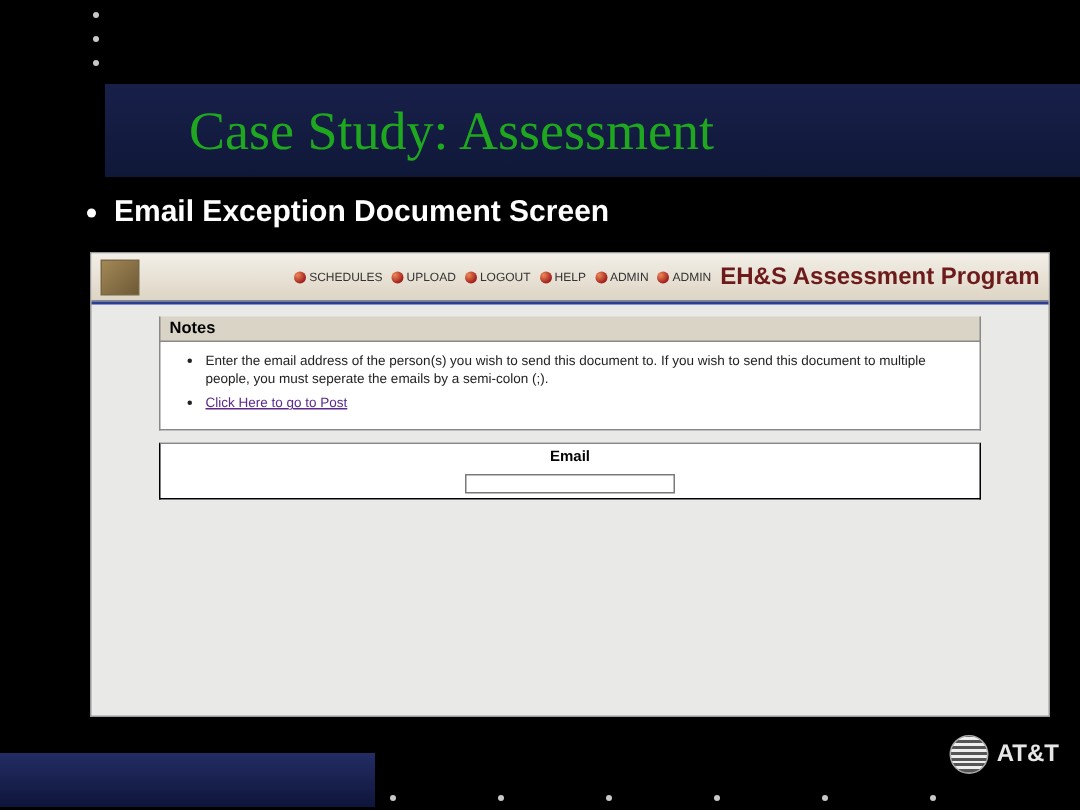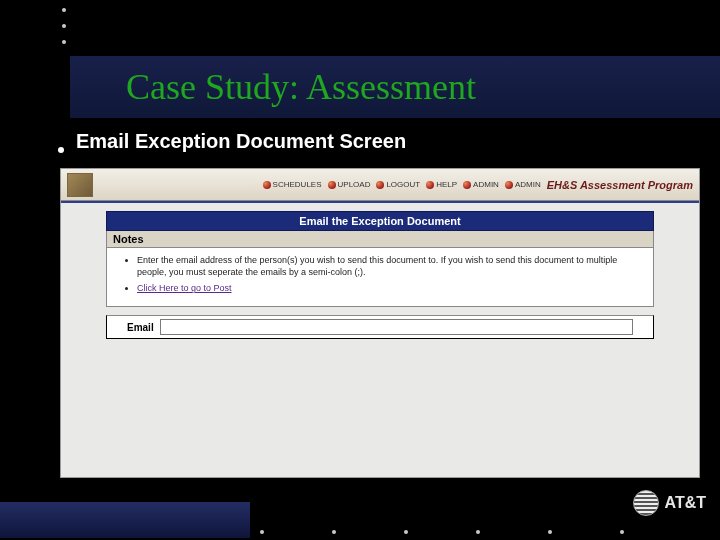--- a/index.html
+++ b/index.html
@@ -38,21 +38,21 @@
   }
   .subtitle-row {
     position: absolute;
     top: 130px;
     left: 58px;
     color: #fff;
     font-family: Verdana, sans-serif;
     font-weight: bold;
     font-size: 20px;
     display: flex;
-    align-items: flex-end;
+    align-items: center;
     gap: 12px;
   }
   .bullet-dot {
     width: 6px; height: 6px; background: #fff; border-radius: 50%;
   }
   .app-window {
     position: absolute;
     top: 168px;
     left: 60px;
     width: 640px;
@@ -81,23 +81,22 @@
     background: linear-gradient(135deg, #a38856, #6e5a37);
     border: 1px solid #7a6844;
   }
   .app-header-right {
     display: flex;
     align-items: center;
     gap: 6px;
   }
   .prog-title {
     color: #6d1a1a;
-    font-style: italic;
-    font-weight: bold;
-    font-size: 11px;
+    font-weight: bold;
+    font-size: 16px;
     white-space: nowrap;
   }
   .nav-row {
     display: flex;
     gap: 6px;
     font-size: 8px;
     color: #333;
   }
   .nav-row span { display: flex; align-items: flex-end; gap: 2px; }
   .red-dot {
@@ -146,20 +145,21 @@
     background: #fff;
     border: 1px solid #000000;
     border-top: 1px solid #888;
     display: flex;
     align-items: center;
     padding: 3px 20px;
     gap: 6px;
     margin-top: 8px;
     font-size: 10px;
     font-weight: bold;
+    flex-direction: column;
   }
   .email-row input {
     flex: 1;
     height: 16px;
     border: 1px solid #7a7a7a;
     font-size: 10px;
     padding: 0 3px;
   }
   .btn-row {
     background: #fff;
@@ -264,21 +264,20 @@
             <span>ADMIN</span>
           </span>
       </div>
       <div class="prog-title">EH&amp;S Assessment Program</div>
     </div>
   </div>
   <div class="blue-hr"></div>
 
   <div class="content">
     <div class="panel">
-      <div class="banner">Email the Exception Document</div>
       <div class="notes-head">Notes</div>
       <div class="notes-body">
         <ul>
           <li>Enter the email address of the person(s) you wish to send this document to. If you wish to send this document to multiple people, you must seperate the emails by a semi-colon (;).</li>
           <li><span class="link">Click Here to go to Post</span></li>
         </ul>
       </div>
       <div class="email-row">
         <span>Email</span>
         <input type="text" value="" style="">

